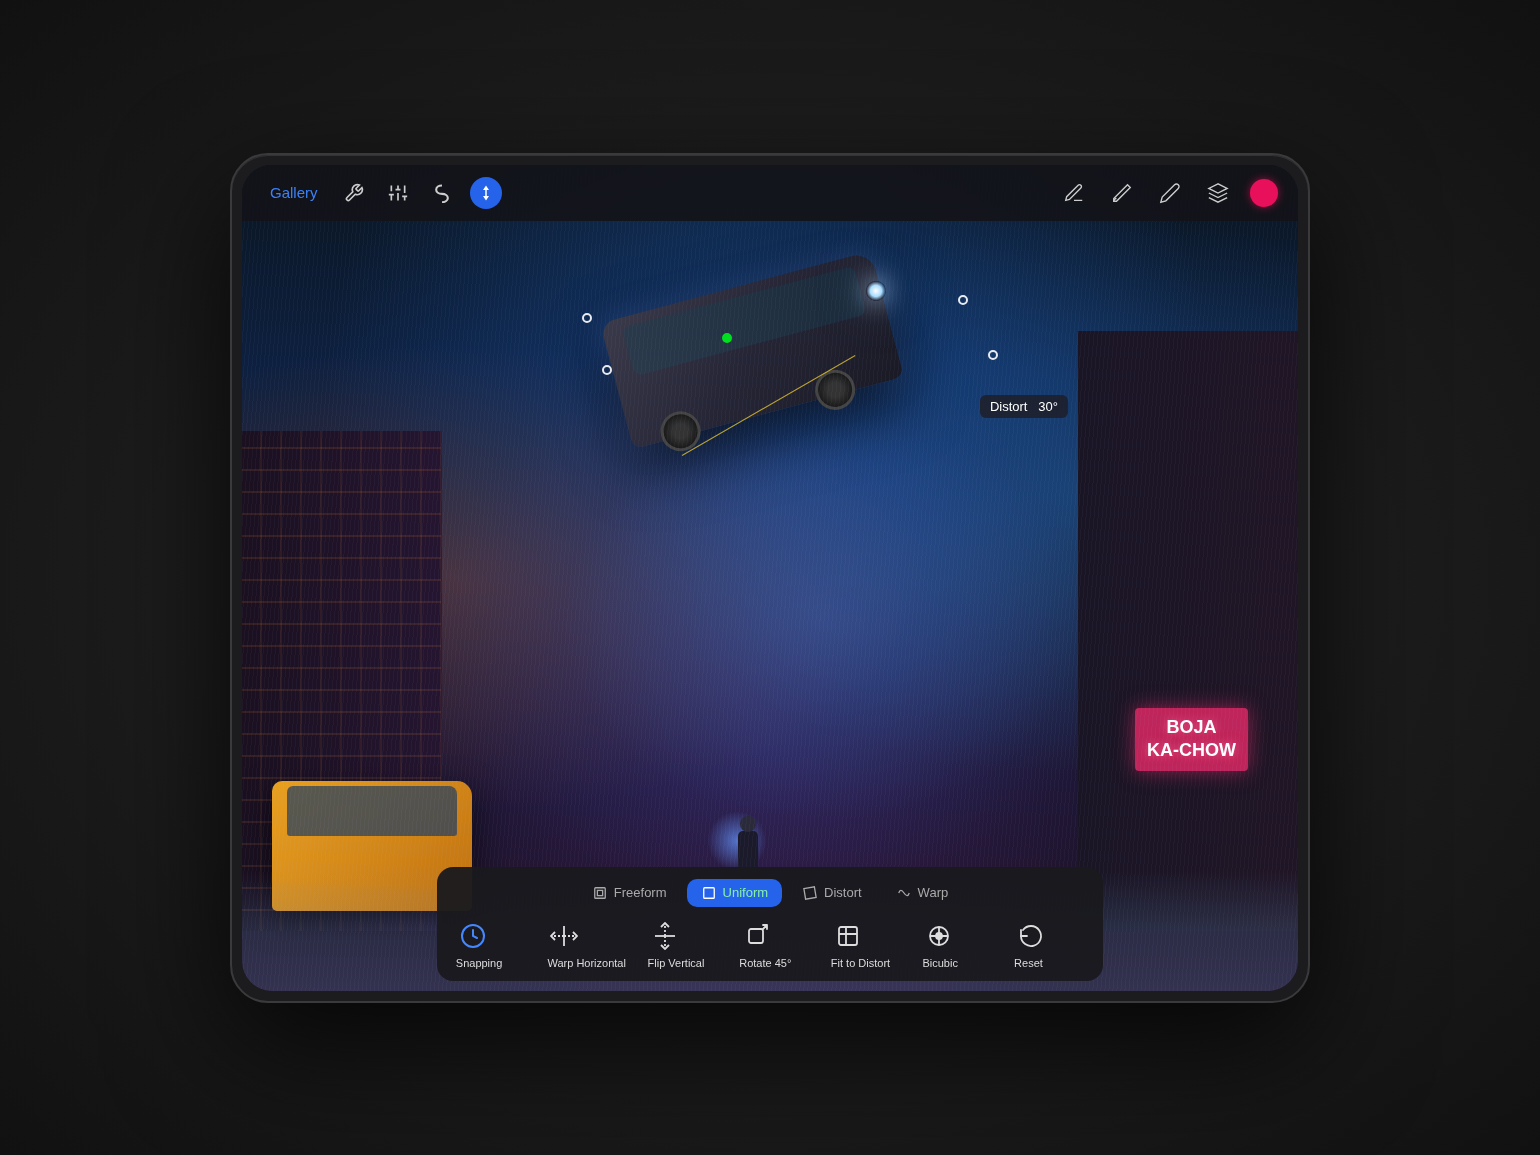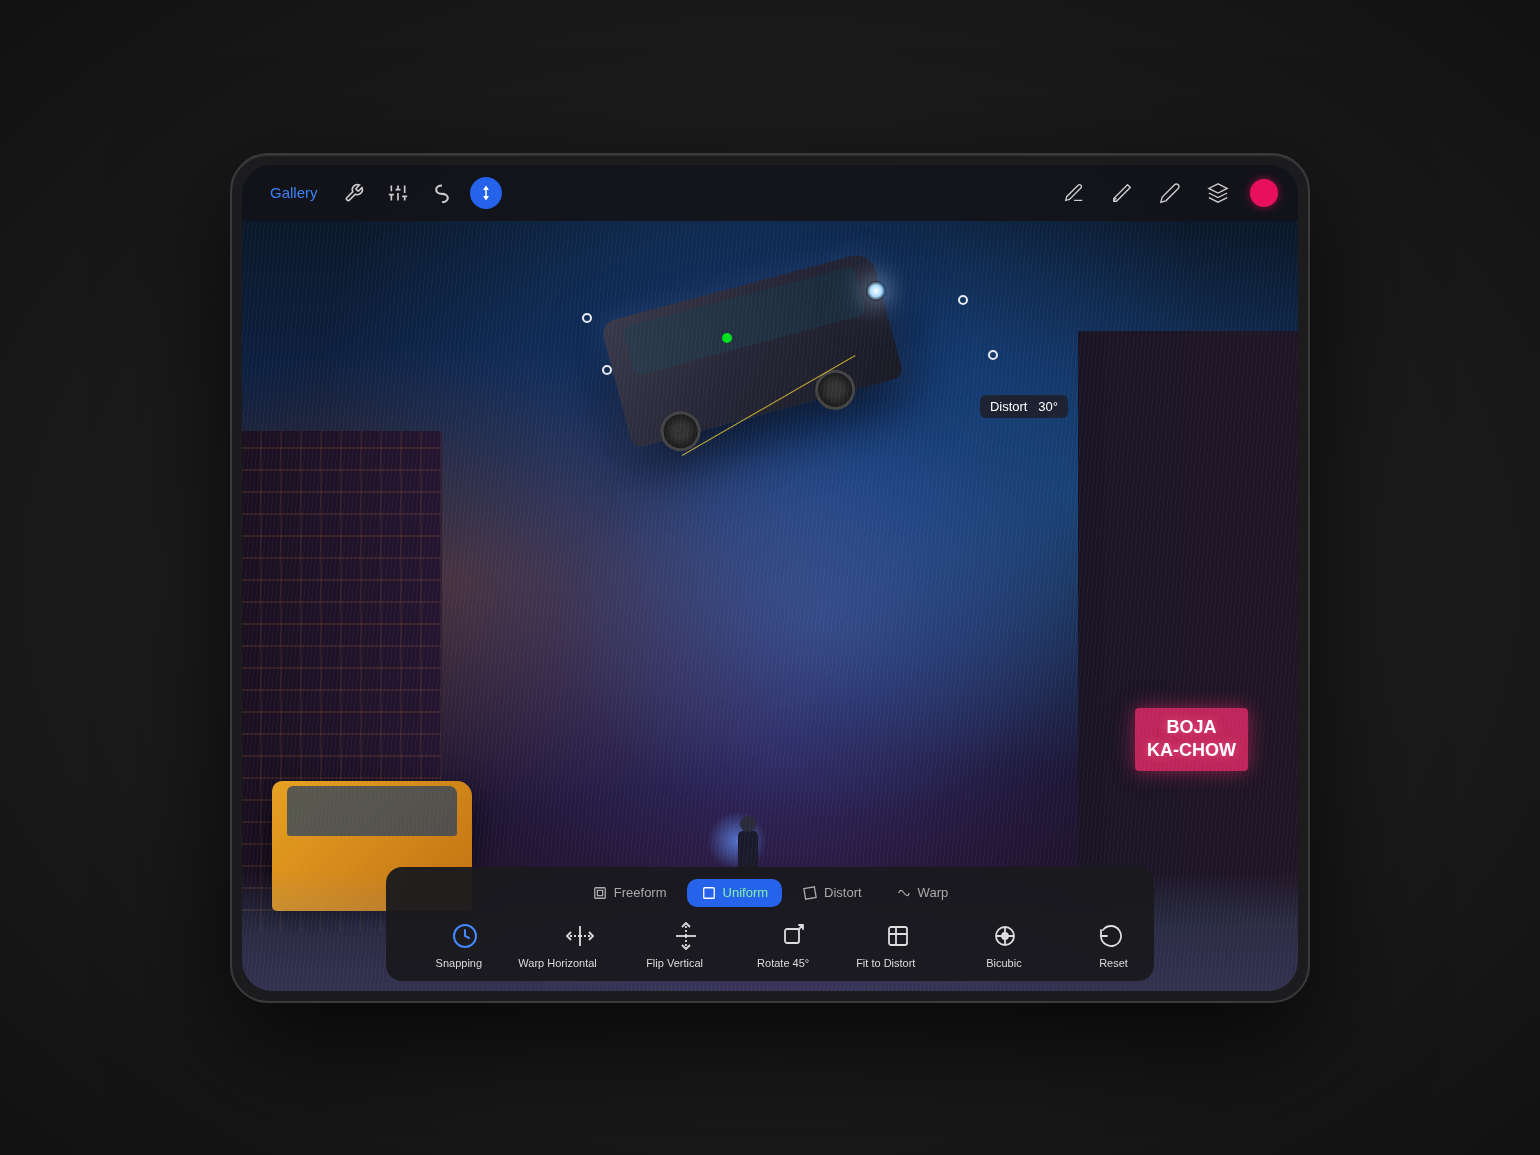--- a/index.html
+++ b/index.html
@@ -352,21 +352,21 @@
     
     .bottom-toolbar {
       position: absolute;
       bottom: 10px;
       left: 50%;
       transform: translateX(-50%);
       background: rgba(25,25,30,0.95);
       border-radius: 16px;
       padding: 12px 8px;
       z-index: 10;
-      width: 768px;
+      width: 666px;
     }
 
     .transform-modes {
       display: flex;
       justify-content: center;
       gap: 6px;
       margin-bottom: 12px;
     }
 
     .mode-btn {
@@ -397,21 +397,21 @@
 
     .transform-actions {
       display: flex;
       justify-content: space-around;
       align-items: center;
     }
 
     .action-btn {
       display: flex;
       flex-direction: column;
-      align-items: flex-end;
+      align-items: flex-start;
       gap: 4px;
       cursor: pointer;
       color: #ddd;
       font-size: 11px;
       min-width: 70px;
     }
 
     .action-icon {
       width: 34px;
       height: 34px;

